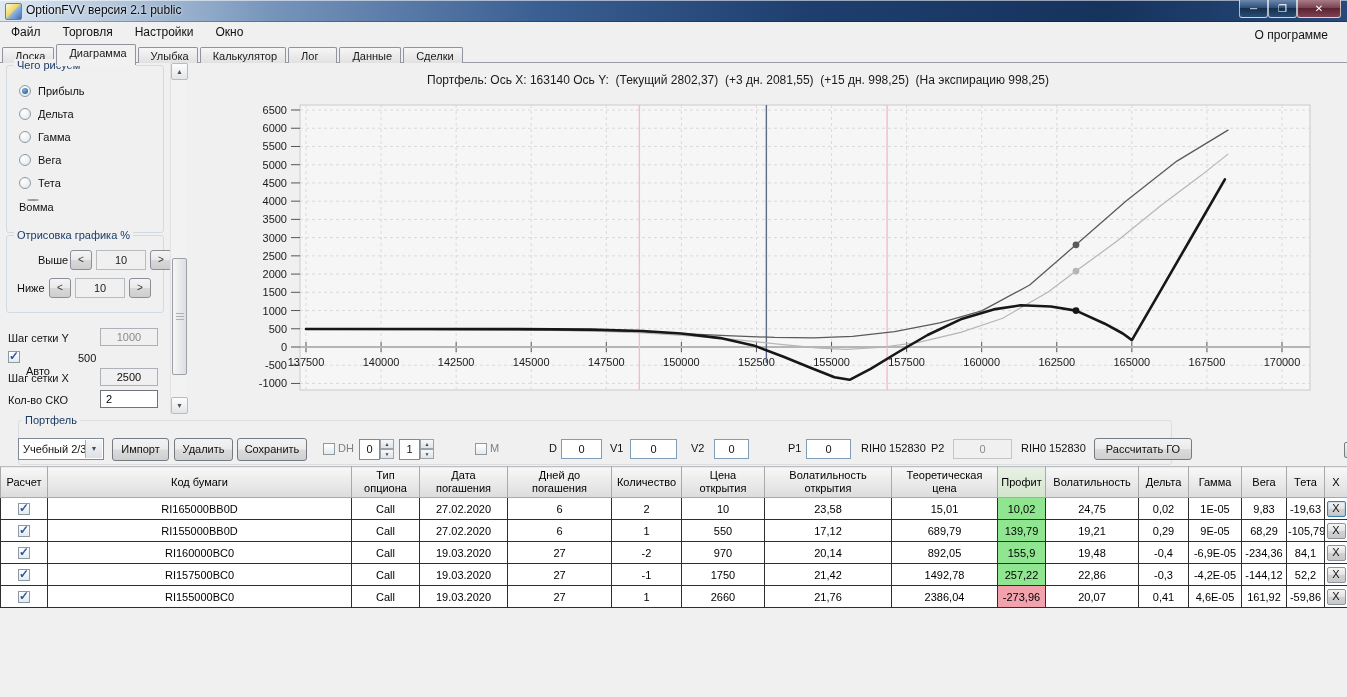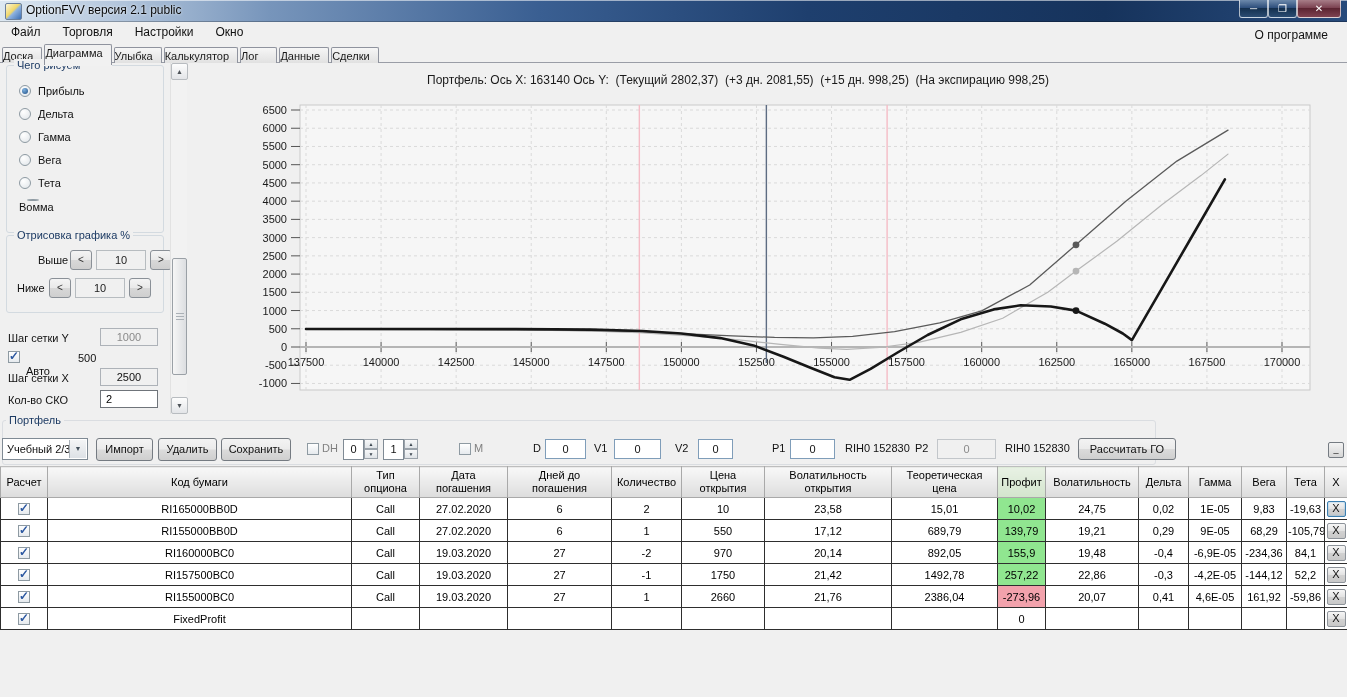--- a/index.html
+++ b/index.html
@@ -20,21 +20,21 @@
   .win-ctl.close{width:44px;background:linear-gradient(#a77d88 0%,#7c4352 45%,#5c2432 50%,#7e4150 100%);}
 
   
   .menubar{position:absolute;left:0;top:22px;width:1347px;height:22px;background:#f0f0f0;font-size:12px;color:#111;}
   .menu-item{display:inline-block;padding:3px 11px 0 11px;height:19px;box-sizing:border-box;cursor:default;}
   .menu-right{position:absolute;right:8px;top:3px;}
 
   
   .tabbar{position:absolute;left:0;top:44px;width:1347px;height:19px;}
   .tabbar .tab-baseline{position:absolute;left:0;bottom:0;width:100%;height:1px;background:#9a9da6;}
-  .tab{position:relative;display:inline-block;margin:2px 0 0 2px;padding:2px 8px 0 0;height:15px;font-size:11px;color:#1a1a1a;
+  .tab{position:relative;display:inline-block;margin:2px 0 0 2px;padding:2px 8px 0 12px;height:15px;font-size:11px;color:#1a1a1a;
     border:1px solid #8f939e;border-bottom:none;border-radius:2px 2px 0 0;background:linear-gradient(#f6f6f6,#dedede);vertical-align:bottom;cursor:default;}
   .tab.active{height:18px;margin-top:0;background:#f1f1f1;z-index:3;box-shadow:0 1px 0 #f1f1f1;}
   .tab.t-log{padding-right:18px;text-align:center;}
 
   
   .left-panel{position:absolute;left:0;top:63px;width:170px;height:351px;background:#f0f0f0;font-size:11px;color:#111;}
   .grp{position:absolute;border:1px solid #d3dae0;border-radius:3px;}
   .grp-title{position:absolute;top:-7px;left:7px;background:#f0f0f0;padding:0 3px;color:#1c3a63;white-space:nowrap;}
   .radio-row{position:absolute;left:12px;height:14px;display:flex;align-items:center;cursor:default;}
   .win-radio{display:inline-block;width:12px;height:12px;border-radius:50%;border:1px solid #8e9aa2;background:radial-gradient(circle at 35% 30%,#ffffff,#dfe4e8);box-sizing:border-box;margin-right:7px;position:relative;}
@@ -57,21 +57,21 @@
     font-size:7px;color:#4e5358;text-align:center;line-height:15px;box-sizing:border-box;}
   .ps-thumb{position:absolute;left:1px;width:15px;border:1px solid #9aa0a6;border-radius:2px;background:linear-gradient(90deg,#f6f6f6,#dcdee1);box-sizing:border-box;}
   .ps-grip{position:absolute;left:3px;width:8px;height:1px;background:#aab0b6;}
 
   
   .chart-area{position:absolute;left:188px;top:63px;width:1159px;height:351px;background:#f0f0f0;}
   .chart-title{position:absolute;left:0;top:10px;width:1100px;text-align:center;font-size:12px;color:#1a1a1a;white-space:pre;}
   svg{position:absolute;left:0;top:0;}
 
   
-  .pfbar{position:absolute;left:0;top:414px;width:1159px;height:52px;font-size:11px;color:#111;}
+  .pfbar{position:absolute;left:16px;top:414px;width:1159px;height:52px;font-size:11px;color:#111;}
   .pf-box{position:absolute;left:2px;top:6px;right:3px;bottom:1px;border:1px solid #dadde1;border-radius:3px;}
   .pf-label{position:absolute;left:6px;top:0;background:#f0f0f0;padding:0 3px;color:#1c3a63;}
   .combo{position:absolute;left:2px;top:24px;width:86px;height:22px;border:1px solid #7f8a94;background:#fff;box-sizing:border-box;}
   .combo .cb-text{position:absolute;left:4px;top:4px;font-size:11px;}
   .combo .cb-btn{position:absolute;right:1px;top:1px;width:16px;height:18px;background:linear-gradient(#f4f5f6,#dde1e6);border-left:1px solid #aab2ba;
     text-align:center;font-size:7px;line-height:18px;color:#44515c;}
   .win-btn{position:absolute;top:24px;height:23px;border:1px solid #757b82;border-radius:3px;
     background:linear-gradient(#f3f3f3,#ebebeb 48%,#dbdbdb 52%,#cfcfcf);font-size:11px;color:#111;text-align:center;line-height:21px;box-sizing:border-box;cursor:default;font-family:"Liberation Sans",sans-serif;}
   .chk-wrap{position:absolute;top:28px;color:#808080;}
   .spinner{position:absolute;top:25px;width:36px;height:21px;}
@@ -473,37 +473,17 @@
             <td style="background: rgb(242, 162, 172);">-273,96</td>
             <td>20,07</td>
             <td>0,41</td>
             <td>4,6E-05</td>
             <td>161,92</td>
             <td>-59,86</td>
             <td>
               <div class="x-btn">X</div>
             </td>
           </tr>
-          <tr>
-            <td><span class="win-check checked"></span></td>
-            <td>FixedProfit</td>
-            <td></td>
-            <td></td>
-            <td></td>
-            <td></td>
-            <td></td>
-            <td></td>
-            <td></td>
-            <td style="background: rgb(255, 255, 255);">0</td>
-            <td></td>
-            <td></td>
-            <td></td>
-            <td></td>
-            <td></td>
-            <td>
-              <div class="x-btn">X</div>
-            </td>
-          </tr>
         </tbody>
       </table>
   </div>
 
 </div>
 
 </body></html>

